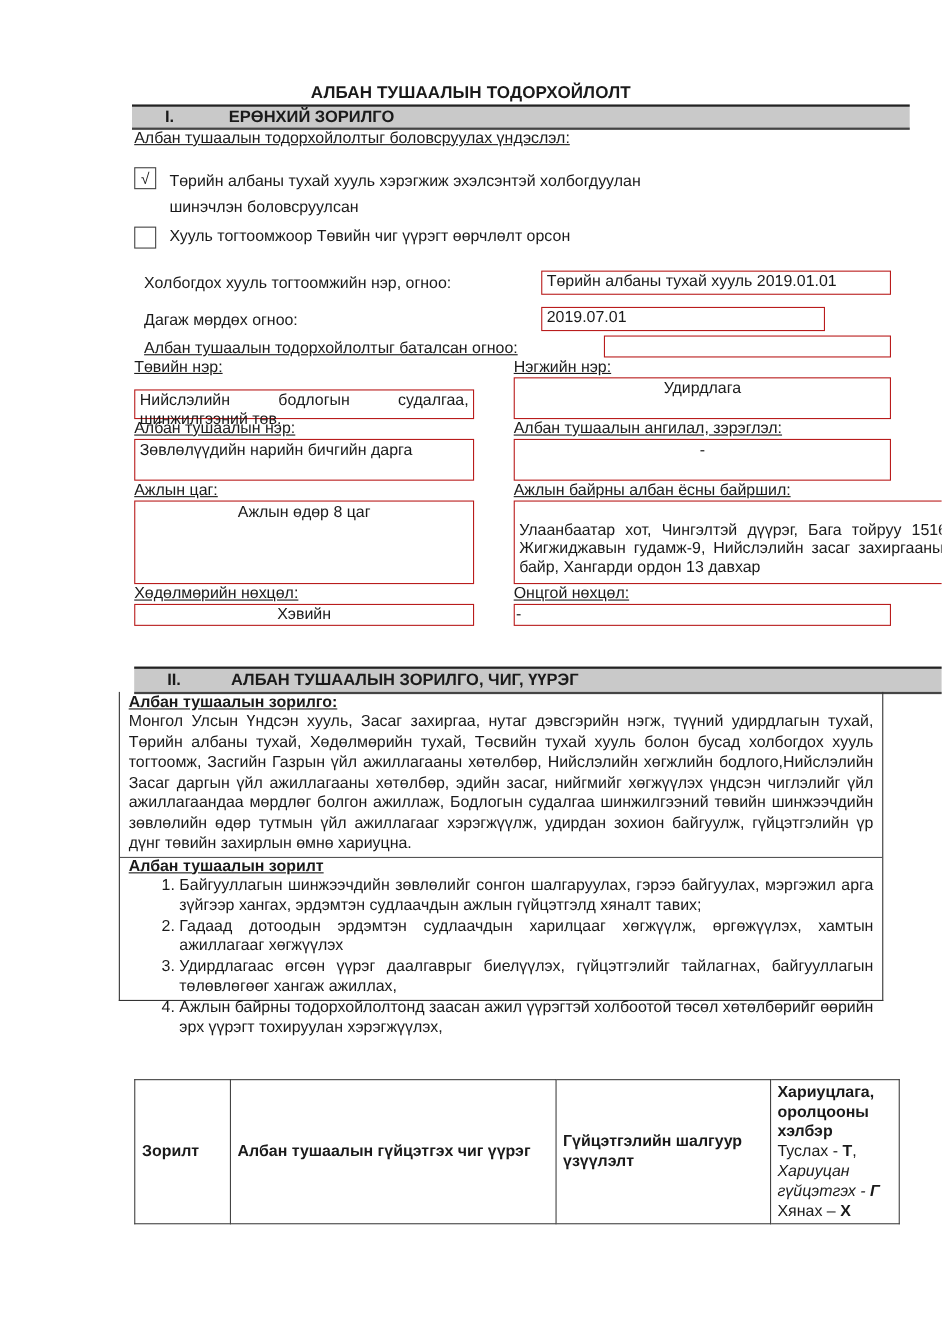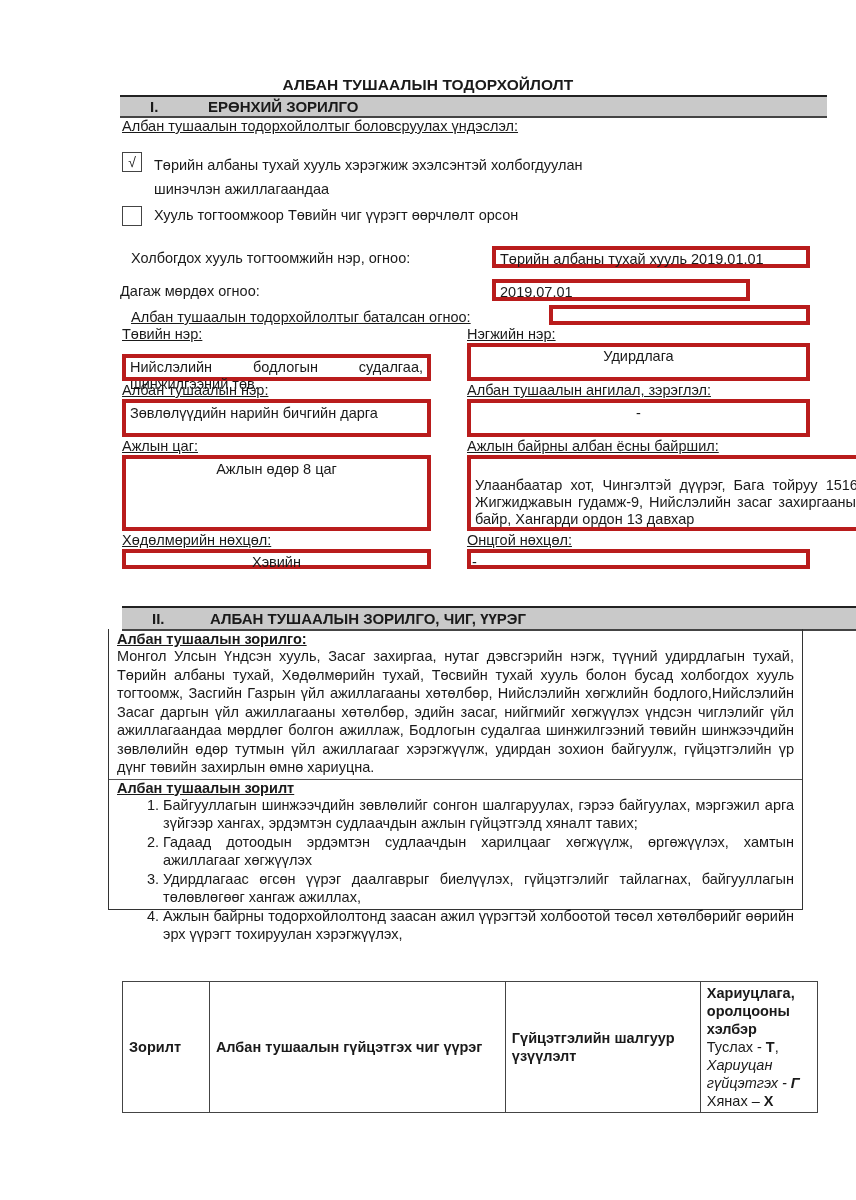--- a/index.html
+++ b/index.html
@@ -7,21 +7,21 @@
          font-family:"Liberation Sans", sans-serif; color:#1a1a1a; font-size:14.5px; }
   .abs { position:absolute; }
   .title { left:0; width:856px; top:76px; text-align:center; font-weight:bold; font-size:15.5px; letter-spacing:0.1px; }
   .sec-head { left:120px; width:707px; height:19px; background:#c9c9c9;
               border-top:2px solid #222; border-bottom:2px solid #444; font-weight:bold; font-size:15px; }
   .sec-head .num { position:absolute; left:30px; top:1px; }
   .sec-head .txt { position:absolute; left:88px; top:1px; }
   .u { text-decoration:underline; }
   .chk { width:20px; height:20px; border:1px solid #444; box-sizing:border-box;
          text-align:center; line-height:18px; font-size:14px; }
-  .box { border:4px solid #b91c1c; box-sizing:border-box; padding:1px 4px; line-height:17px; }
+  .box { border:1px solid #b91c1c; box-sizing:border-box; padding:1px 4px; line-height:17px; }
   .just { text-align:justify; }
   .center { text-align:center; }
   .sec2 { left:108px; width:695px; top:629px; height:281px; border:1px solid #333; border-top:none; box-sizing:border-box; }
   .sec2 .sub { font-weight:bold; text-decoration:underline; padding-left:8px; }
   .sec2 p { margin:0; padding:0 8px; text-align:justify; line-height:18.5px; }
   .sec2 .divider { border-top:1px solid #555; }
   .sec2 ol { margin:0; padding-left:54px; padding-right:8px; }
   .sec2 li { text-align:justify; line-height:18.5px; }
   table.h { position:absolute; left:122px; top:981px; width:696px; border-collapse:collapse; font-size:14.5px; }
   table.h td { border:1px solid #444; vertical-align:middle; padding:2px 6px; font-weight:bold; line-height:18px; }
@@ -34,29 +34,29 @@
 <div class="abs sec-head" style="top:95px;">
   <span class="num">I.</span>
   <span class="txt">ЕРӨНХИЙ ЗОРИЛГО</span>
 </div>
 
 <div class="abs u" style="left:122px; top:118px;">Албан тушаалын тодорхойлолтыг боловсруулах үндэслэл:</div>
 
 <div class="abs chk" style="left:122px; top:152px;">√</div>
 <div class="abs" style="left:154px; top:153px; line-height:24px;">
   <div>Төрийн албаны тухай хууль хэрэгжиж эхэлсэнтэй холбогдуулан</div>
-  <div>шинэчлэн ажиллагаандаа</div>
+  <div>шинэчлэн боловсруулсан</div>
 </div>
 <div class="abs chk" style="left:122px; top:206px;"></div>
 <div class="abs" style="left:154px; top:207px;">Хууль тогтоомжоор Төвийн чиг үүрэгт өөрчлөлт орсон</div>
 
 <div class="abs" style="left:131px; top:250px;">Холбогдох хууль тогтоомжийн нэр, огноо:</div>
 <div class="abs box" style="left:492px; top:246px; width:318px; height:22px;">Төрийн албаны тухай хууль 2019.01.01</div>
 
-<div class="abs" style="left:120px; top:283px;text-align:center;">Дагаж мөрдөх огноо:</div>
+<div class="abs" style="left:131px; top:283px;text-align:center;">Дагаж мөрдөх огноо:</div>
 <div class="abs box" style="left:492px; top:279px; width:258px; height:22px;">2019.07.01</div>
 
 <div class="abs u" style="left:131px; top:309px;">Албан тушаалын тодорхойлолтыг баталсан огноо:</div>
 <div class="abs box" style="left:549px; top:305px; width:261px; height:20px;"></div>
 
 <div class="abs u" style="left:122px; top:326px;">Төвийн нэр:</div>
 <div class="abs box just" style="left:122px; top:354px; width:309px; height:27px; text-align-last:left;">Нийслэлийн бодлогын судалгаа, шинжилгээний төв.</div>
 
 <div class="abs u" style="left:467px; top:326px;">Нэгжийн нэр:</div>
 <div class="abs box center" style="left:467px; top:343px; width:343px; height:38px;">Удирдлага</div>

